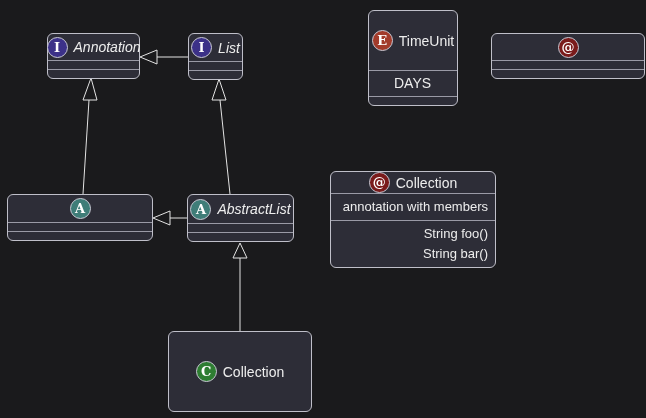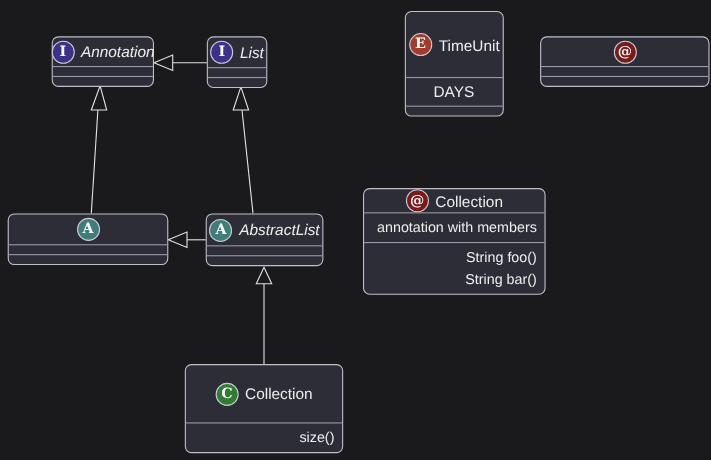--- a/index.html
+++ b/index.html
@@ -163,18 +163,15 @@
       <div class="member">String foo()</div>
       <div class="member">String bar()</div>
     </div>
   </div>
 
   <div class="node" id="n-arraylist">
     <div class="title">
       <span class="spot" style="background-color: rgb(46, 125, 50);">C</span>
       <span>Collection</span>
     </div>
-    <div class="comp pad-v">
-      <div class="member">size()</div>
-    </div>
   </div>
 
 </div>
 
 </body></html>

